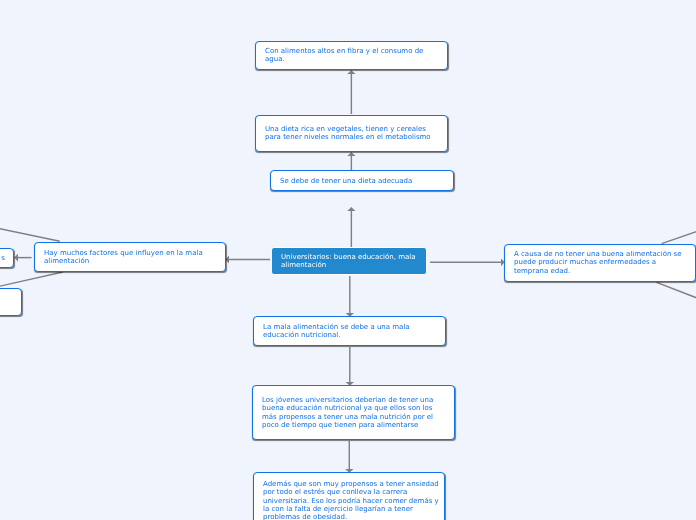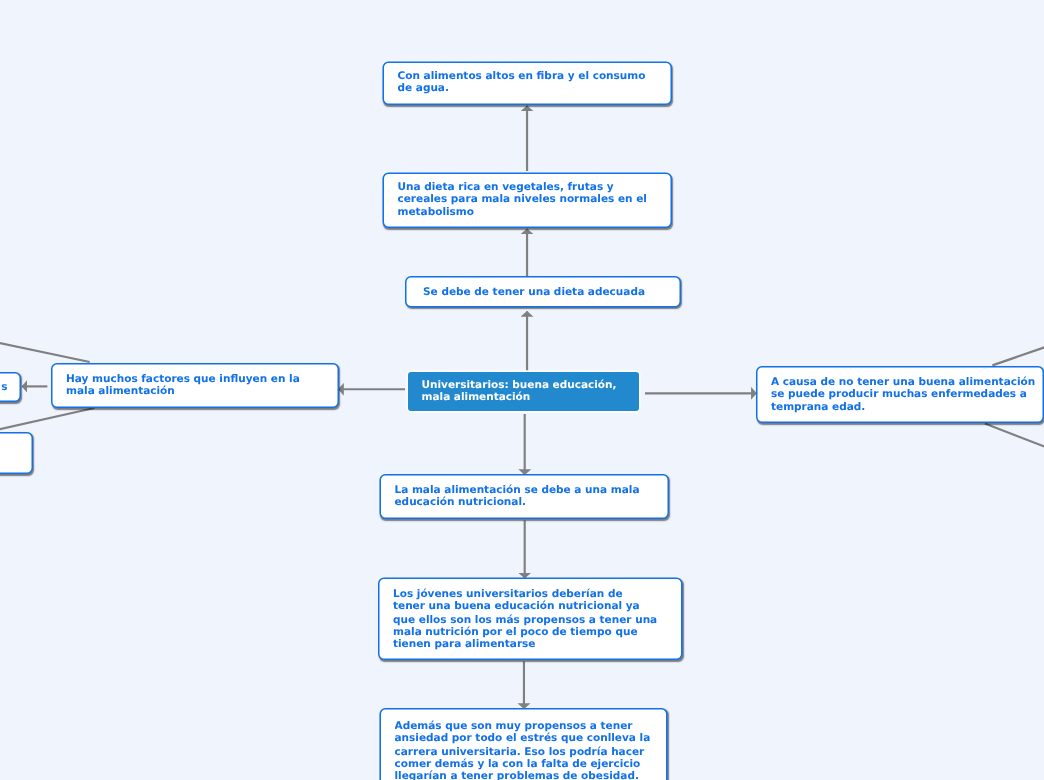--- a/index.html
+++ b/index.html
@@ -4,21 +4,21 @@
 <title>Mapa conceptual</title>
 <style>
   html,body{margin:0;padding:0;}
   body{width:696px;height:520px;background:#f0f4fd;overflow:hidden;position:relative;
        font-family:"DejaVu Sans",sans-serif;
        -webkit-font-smoothing:antialiased;text-rendering:geometricPrecision;}
   .canvas{position:absolute;left:0;top:0;width:696px;height:520px;overflow:hidden;}
   svg.edges{position:absolute;left:0;top:0;width:696px;height:520px;overflow:visible;}
   .node{position:absolute;box-sizing:border-box;
         border:1.4px solid #1071e8;border-radius:4px;background:#ffffff;
-        color:#1271e8;font-weight:bold;font-size:7px;line-height:8.35px;
+        color:#1271e8;font-weight:normal;font-size:7px;line-height:8.35px;
         box-shadow:0.6px 1.1px 0.9px -0.15px rgba(0,0,0,0.5);}
   .node .txt{position:absolute;left:8.8px;top:50%;
              transform:translateY(-50%) translateZ(0);will-change:transform;}
   .node.clipped .txt{left:auto;right:8px;width:auto;text-align:right;white-space:nowrap;}
   .node.root{background:#2289ce;border:1.4px solid #ffffff;color:#ffffff;
              box-shadow:none;border-radius:3px;}
 </style>
 </head>
 <body>
 
@@ -43,23 +43,23 @@
         <line x1="62.9" y1="272" x2="-40" y2="295.1"></line>
         <line x1="661.6" y1="243.6" x2="740" y2="216.4"></line>
         <line x1="656.6" y1="282.4" x2="740" y2="314.6"></line>
       </g>
   </svg>
   <div id="node-layer">
       <div class="node" style="left: 255px; top: 40.8px; width: 192.8px; height: 29.2px;">
         <div class="txt" style="width: 176.5px;">Con alimentos altos en fibra y el consumo de agua.</div>
       </div>
       <div class="node" style="left: 255px; top: 114.5px; width: 192.8px; height: 37.2px;">
-        <div class="txt" style="width: 176.5px;">Una dieta rica en vegetales, frutas y cereales para mala niveles normales en el metabolismo</div>
+        <div class="txt" style="width: 176.5px;">Una dieta rica en vegetales, tienen y cereales para tener niveles normales en el metabolismo</div>
       </div>
-      <div class="node" style="left: 269.8px; top: 184px; width: 184px; height: 21.4px; text-align: right;">
+      <div class="node" style="left: 269.8px; top: 170px; width: 184px; height: 21.4px;">
         <div class="txt" style="width: 150px;">Se debe de tener una dieta adecuada</div>
       </div>
       <div class="node root" style="left: 270.8px; top: 246.6px; width: 156.4px; height: 28.2px;">
         <div class="txt" style="width: 140px;">Universitarios: buena educación, mala alimentación</div>
       </div>
       <div class="node" style="left: 33.8px; top: 242.2px; width: 192.6px; height: 30px; padding-left: 16px;">
         <div class="txt" style="width: 176.5px;">Hay muchos factores que influyen en la mala alimentación</div>
       </div>
       <div class="node" style="left: 503.8px; top: 243.8px; width: 191.8px; height: 38.2px;">
         <div class="txt" style="width: 176.5px;">A causa de no tener una buena alimentación se puede producir muchas enfermedades a temprana edad.</div>

